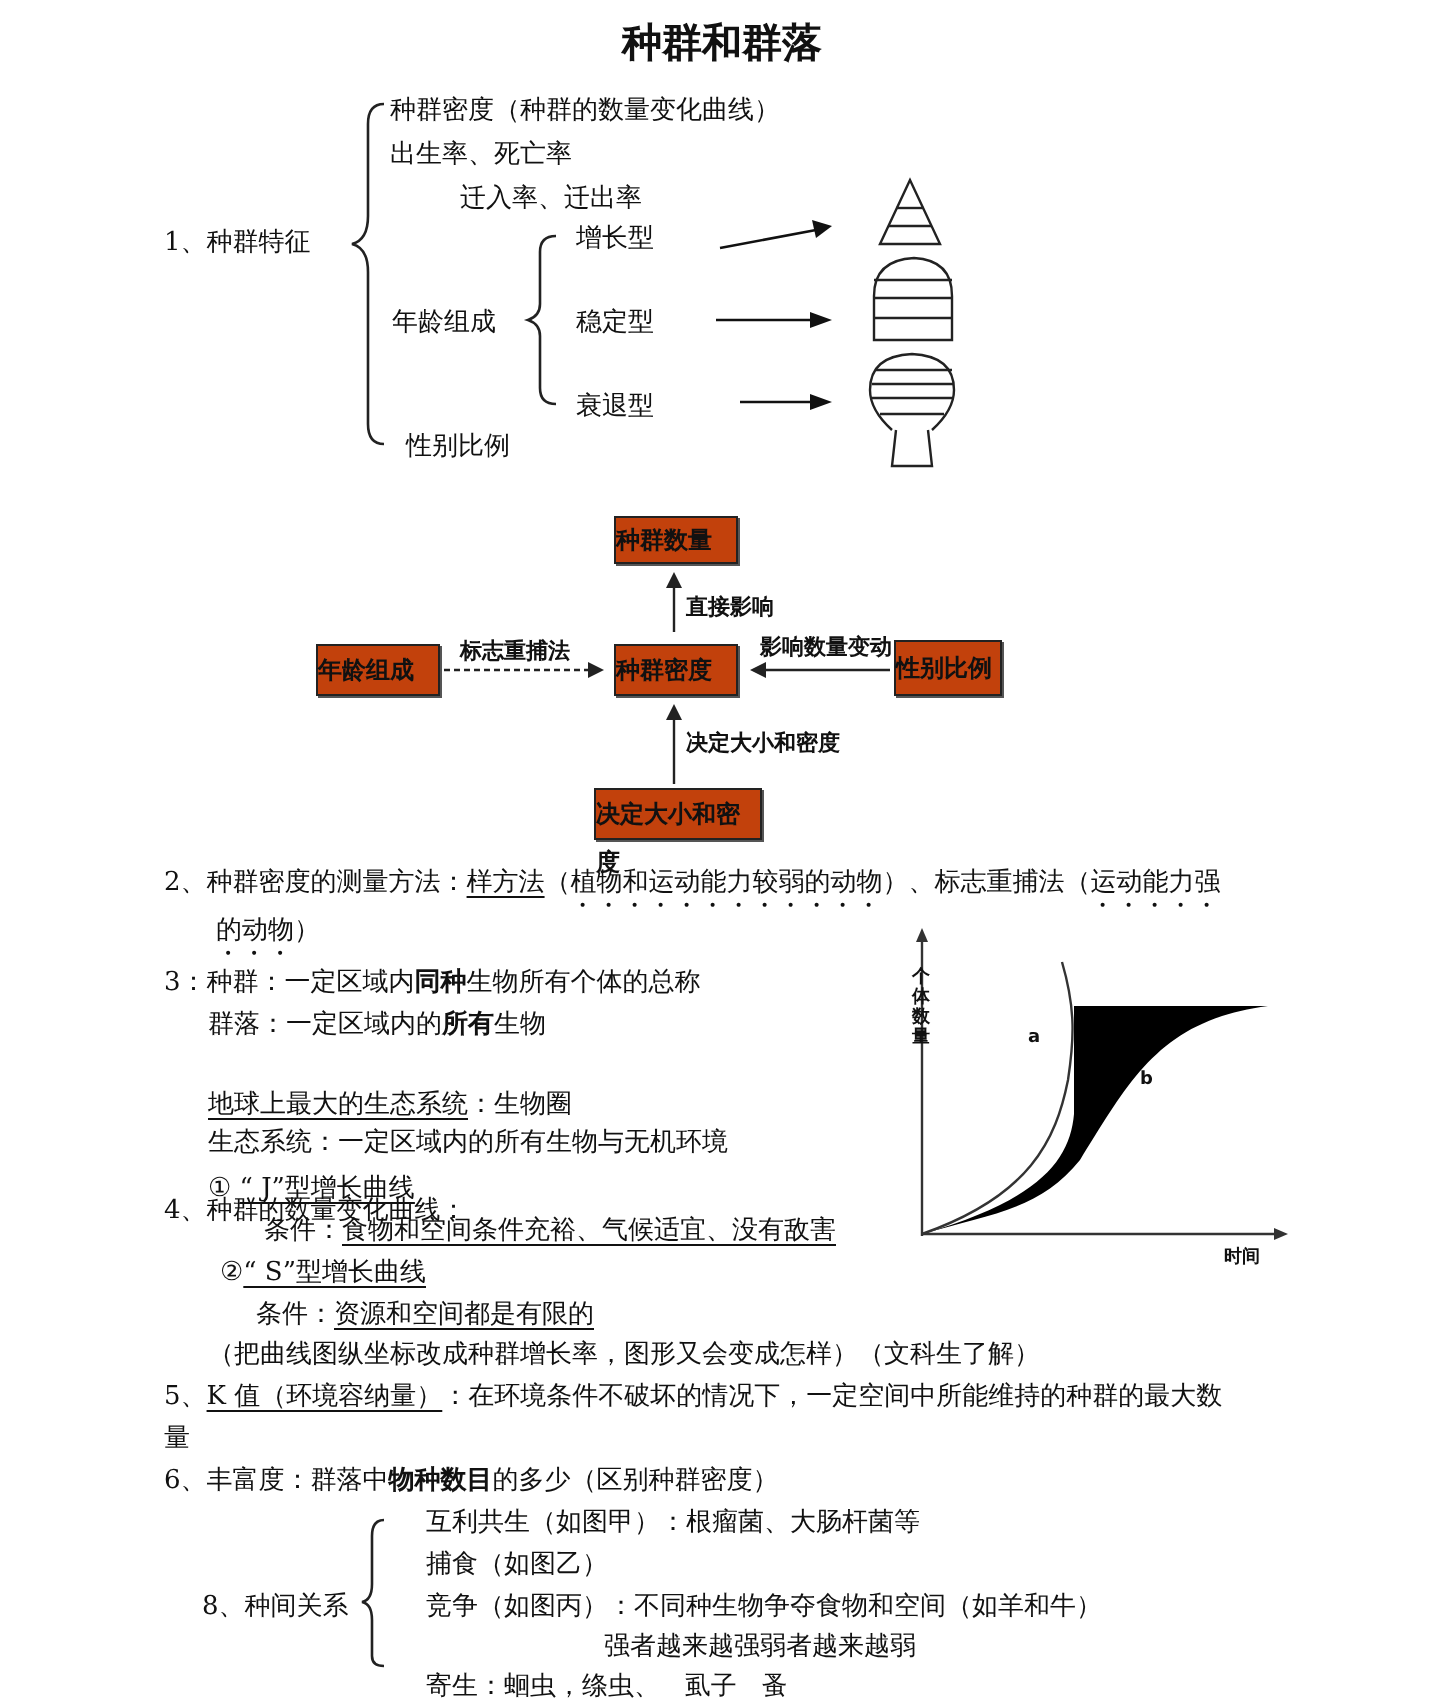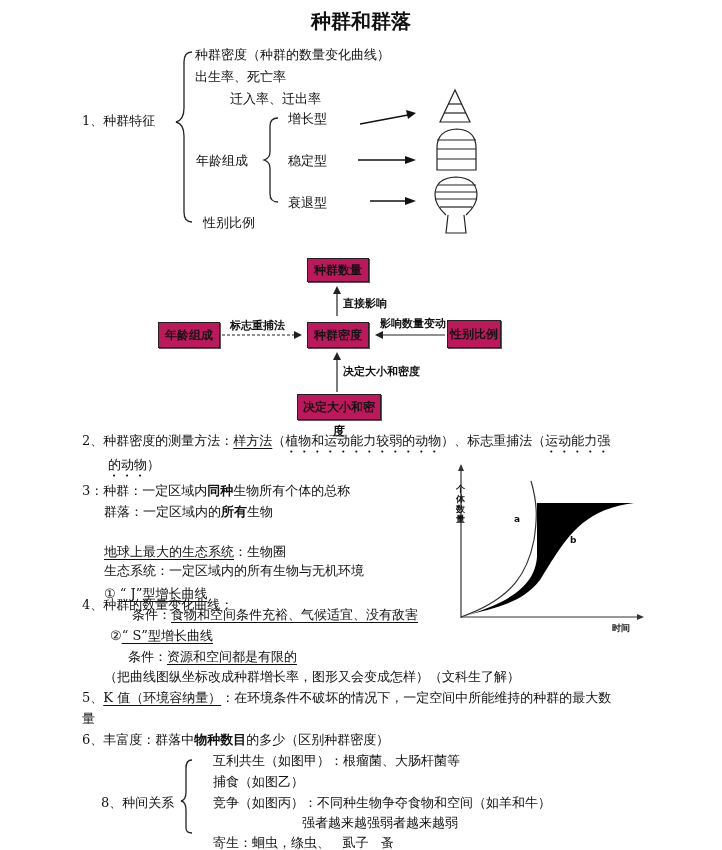--- a/index.html
+++ b/index.html
@@ -2,22 +2,22 @@
 <html><head>
 <meta charset="utf-8">
 <style>
   html, body { margin:0; padding:0; background:#fff; }
   body { width:722px; height:850px; position:relative; overflow:hidden;
          font-family: "DejaVu Serif", "Liberation Serif", serif; color:#111; font-size:13px; }
   .abs { position:absolute; white-space:nowrap; }
   .title { font-size:20px; font-weight:bold; font-family:"DejaVu Sans","Liberation Sans",sans-serif; }
   .u { text-decoration:underline; text-underline-offset:3px; }
   .dots { text-emphasis: dot; -webkit-text-emphasis: dot; text-emphasis-position: under; -webkit-text-emphasis-position: under; }
-  .box { position:absolute; border:1.5px solid #222; background:#be185d; font-size:12px; font-weight:bold;
-         font-family:"DejaVu Sans","Liberation Sans",sans-serif; text-align:center; box-shadow:1px 1px 0 #555; }
+  .box { position:absolute; border:1.5px solid #222; background:#c2410c; font-size:12px; font-weight:bold;
+         font-family:"DejaVu Sans","Liberation Sans",sans-serif; box-shadow:1px 1px 0 #555; }
   .lbl { font-size:11px; font-weight:bold; font-family:"DejaVu Sans","Liberation Sans",sans-serif; }
   svg { position:absolute; left:0; top:0; }
 </style>
 </head>
 <body>
 
 <div class="abs title" style="left:311px;top:8px;">种群和群落</div>
 
 <div class="abs" style="left:82px;top:112px;">1、种群特征</div>
 <svg width="722" height="250">

